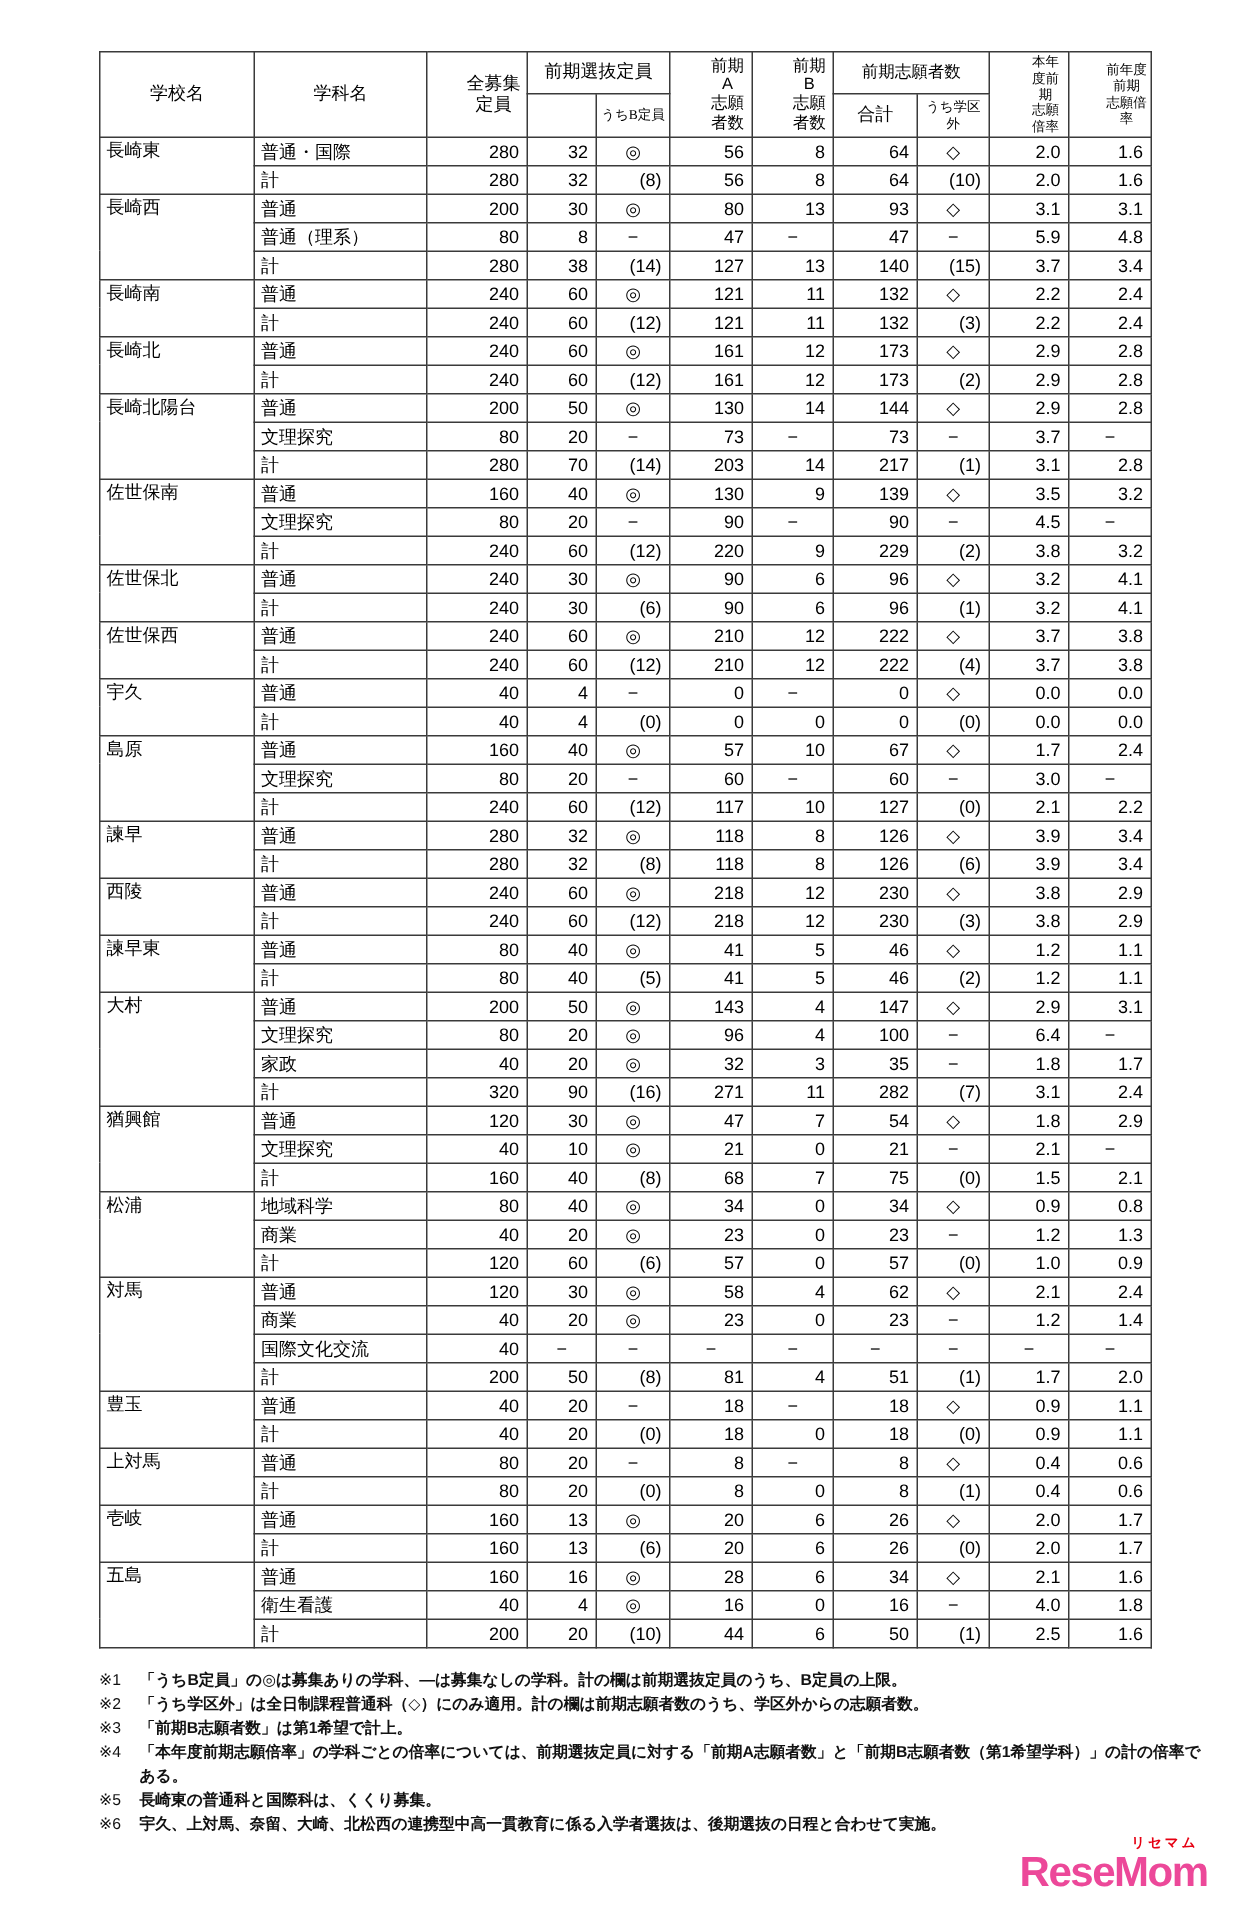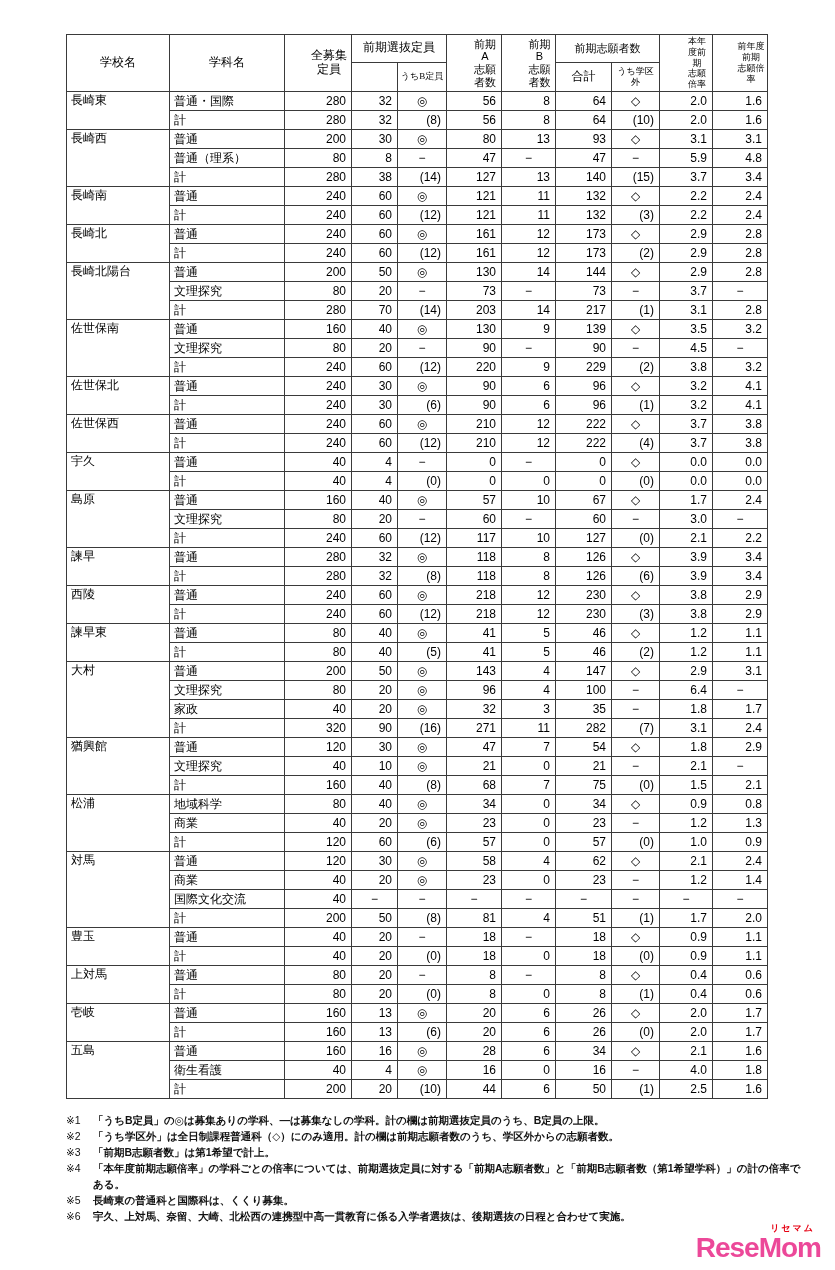--- a/index.html
+++ b/index.html
@@ -24,21 +24,21 @@
   td{font-size:12px;height:18px;padding:0 5px;line-height:1.05;white-space:nowrap;overflow:hidden;}
   td.l{text-align:left;padding-left:4px;}
   td.r{text-align:right;}
   td.c{text-align:center;}
   td.school{text-align:left;vertical-align:top;padding:2px 3px 0 4px;}
   tr.grp td{border-top:1.6px solid #000;}
   .footnotes{margin-top:14px;width:736px;}
   .note{display:flex;font-size:10.5px;line-height:1.52;color:#111;}
   .note .marker{flex:0 0 27px;}
   .note .txt{flex:1;font-weight:bold;}
-  .logo{position:absolute;right:14px;bottom:8px;text-align:right;line-height:1;}
+  .logo{position:absolute;right:30px;bottom:8px;text-align:right;line-height:1;}
   .logo-ruby{display:block;color:#e60012;font-size:9px;font-weight:bold;letter-spacing:2px;text-align:right;padding-right:6px;margin-bottom:1px;}
   .logo-text{color:#ec4899;font-size:28px;font-weight:bold;letter-spacing:-1px;}
 </style>
 </head>
 <body>
 
 <div class="page">
 
   <table>
     <colgroup>

